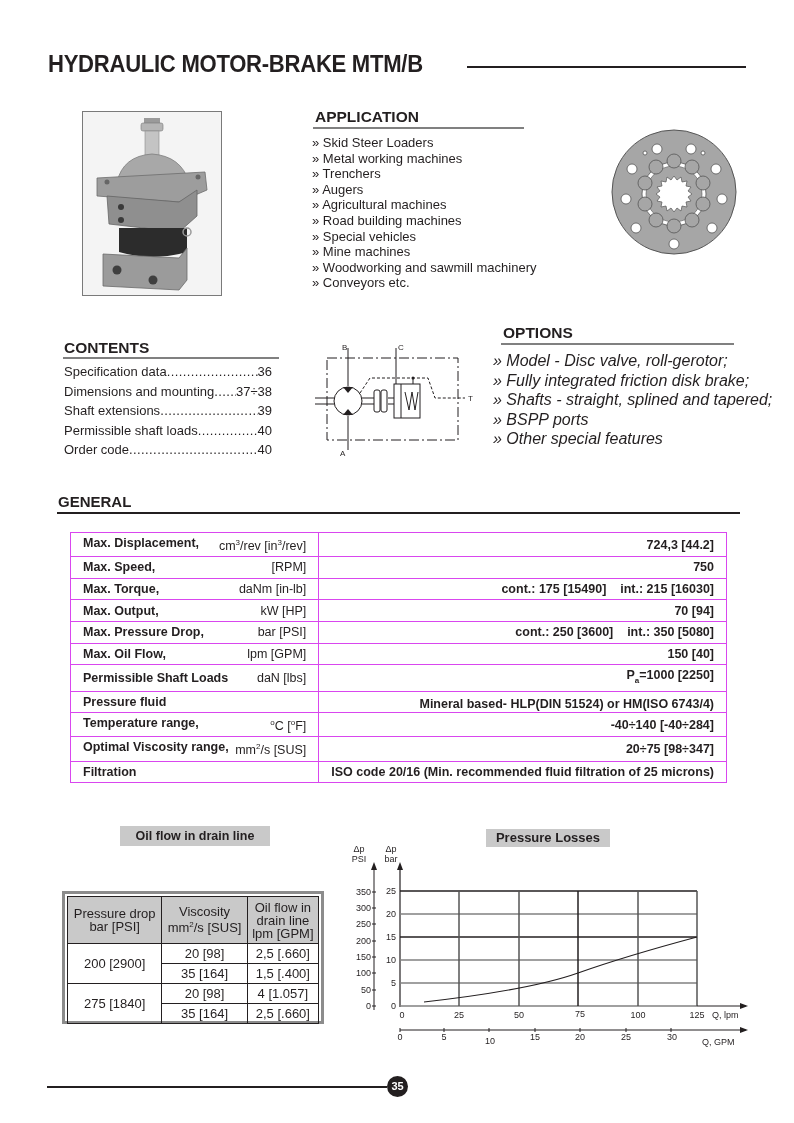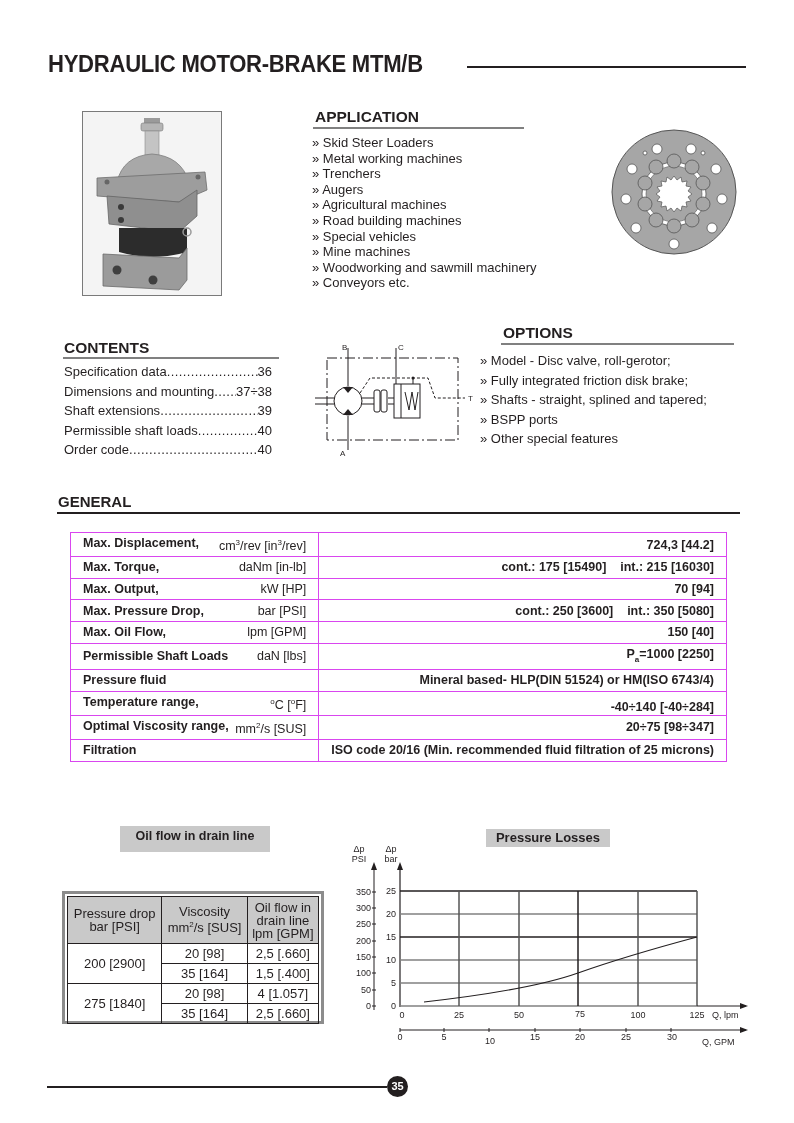--- a/index.html
+++ b/index.html
@@ -36,38 +36,38 @@
   .cont-row { display: flex; height: 19.5px; align-items: center; white-space: nowrap; }
   .cont-row .lbl { flex: 0 0 auto; }
   .cont-row .dots { flex: 1 1 auto; overflow: hidden; }
   .cont-row .dots::before { content: "......................................................................................"; letter-spacing: 0.4px; }
   .cont-row .pg { flex: 0 0 auto; }
 
   #schem { left: 310px; top: 338px; width: 180px; height: 120px; }
 
   #opt-head { left: 503px; top: 324px; }
   #opt-rule { left: 501px; top: 343px; width: 233px; }
-  #opt-list { left: 479px; top: 350px; line-height: 19.6px; font-size: 13px; }
+  #opt-list { left: 492px; top: 350px; line-height: 19.6px; font-size: 16px; font-style: italic; }
 
   #gen-head { left: 58px; top: 493px; font-size: 15px; font-weight: bold; }
   #gen-rule { left: 57px; top: 512px; width: 683px; height: 2px; background: #231f20; }
 
   
   #gen-table { left: 70px; top: 532px; width: 657px; border-collapse: collapse; font-size: 12.5px; }
   #gen-table td { border: 1px solid #d946ef; height: 20.6px; padding: 0 12px; line-height: 20px; white-space: nowrap; }
   #gen-table td.k { width: 226px; }
   #gen-table td.k .kl { font-weight: bold; float: left; }
   #gen-table td.k .ku { float: right; }
   #gen-table td.v { text-align: right; font-weight: bold; }
   #gen-table tr:nth-child(8) td.v { vertical-align: bottom; line-height: 16px; }
   sup, sub { font-size: 8px; }
 
   
   .caption-box { background: #c9c9c9; font-weight: bold; font-size: 12.5px; text-align: center; line-height: 20px; }
-  #drain-cap { left: 120px; top: 826px; width: 150px; height: 26px; }
+  #drain-cap { left: 120px; top: 826px; width: 150px; height: 20px; }
   #drain-wrap { left: 62px; top: 891px; width: 262px; height: 133px; border: 3px solid #8c8c8c; box-sizing: border-box; }
   #drain-table { position: absolute; left: 2px; top: 2px; width: 252px; border-collapse: collapse; font-size: 13px; }
   #drain-table th { background: #c9c9c9; font-weight: normal; border: 1px solid #231f20; line-height: 13px; padding: 0; height: 46px; }
   #drain-table td { border: 1px solid #231f20; text-align: center; height: 19px; padding: 0; line-height: 19px; white-space: nowrap; }
 
   #pl-cap { left: 486px; top: 829px; width: 124px; height: 18px; line-height: 18px; font-size: 13px; }
   #chart { left: 340px; top: 840px; width: 420px; height: 210px; }
 
   #foot-rule { left: 47px; top: 1086px; width: 340px; height: 2px; background: #231f20; }
   #page-num { left: 387px; top: 1076px; width: 21px; height: 21px; border-radius: 50%; background: #231f20;
@@ -227,20 +227,27 @@
 <div id="gen-rule" class="abs"></div>
 
 <table id="gen-table" class="abs">
   <tbody>
       <tr>
     <td class="k">
           <span class="kl">Max. Displacement,</span>
       <span class="ku"><span>cm</span><sup>3</sup><span>/rev [in</span><sup>3</sup><span>/rev]</span></span>
         </td>
     <td class="v">724,3 [44.2]</td>
+  </tr>
+  <tr>
+    <td class="k">
+          <span class="kl">Max. Speed,</span>
+          <span class="ku">[RPM]</span>
+        </td>
+    <td class="v">750</td>
   </tr>
   <tr>
     <td class="k">
           <span class="kl">Max. Torque,</span>
           <span class="ku">daNm [in-lb]</span>
         </td>
     <td class="v" style="white-space:pre">cont.: 175 [15490]    int.: 215 [16030]</td>
   </tr>
   <tr>
     <td class="k">

